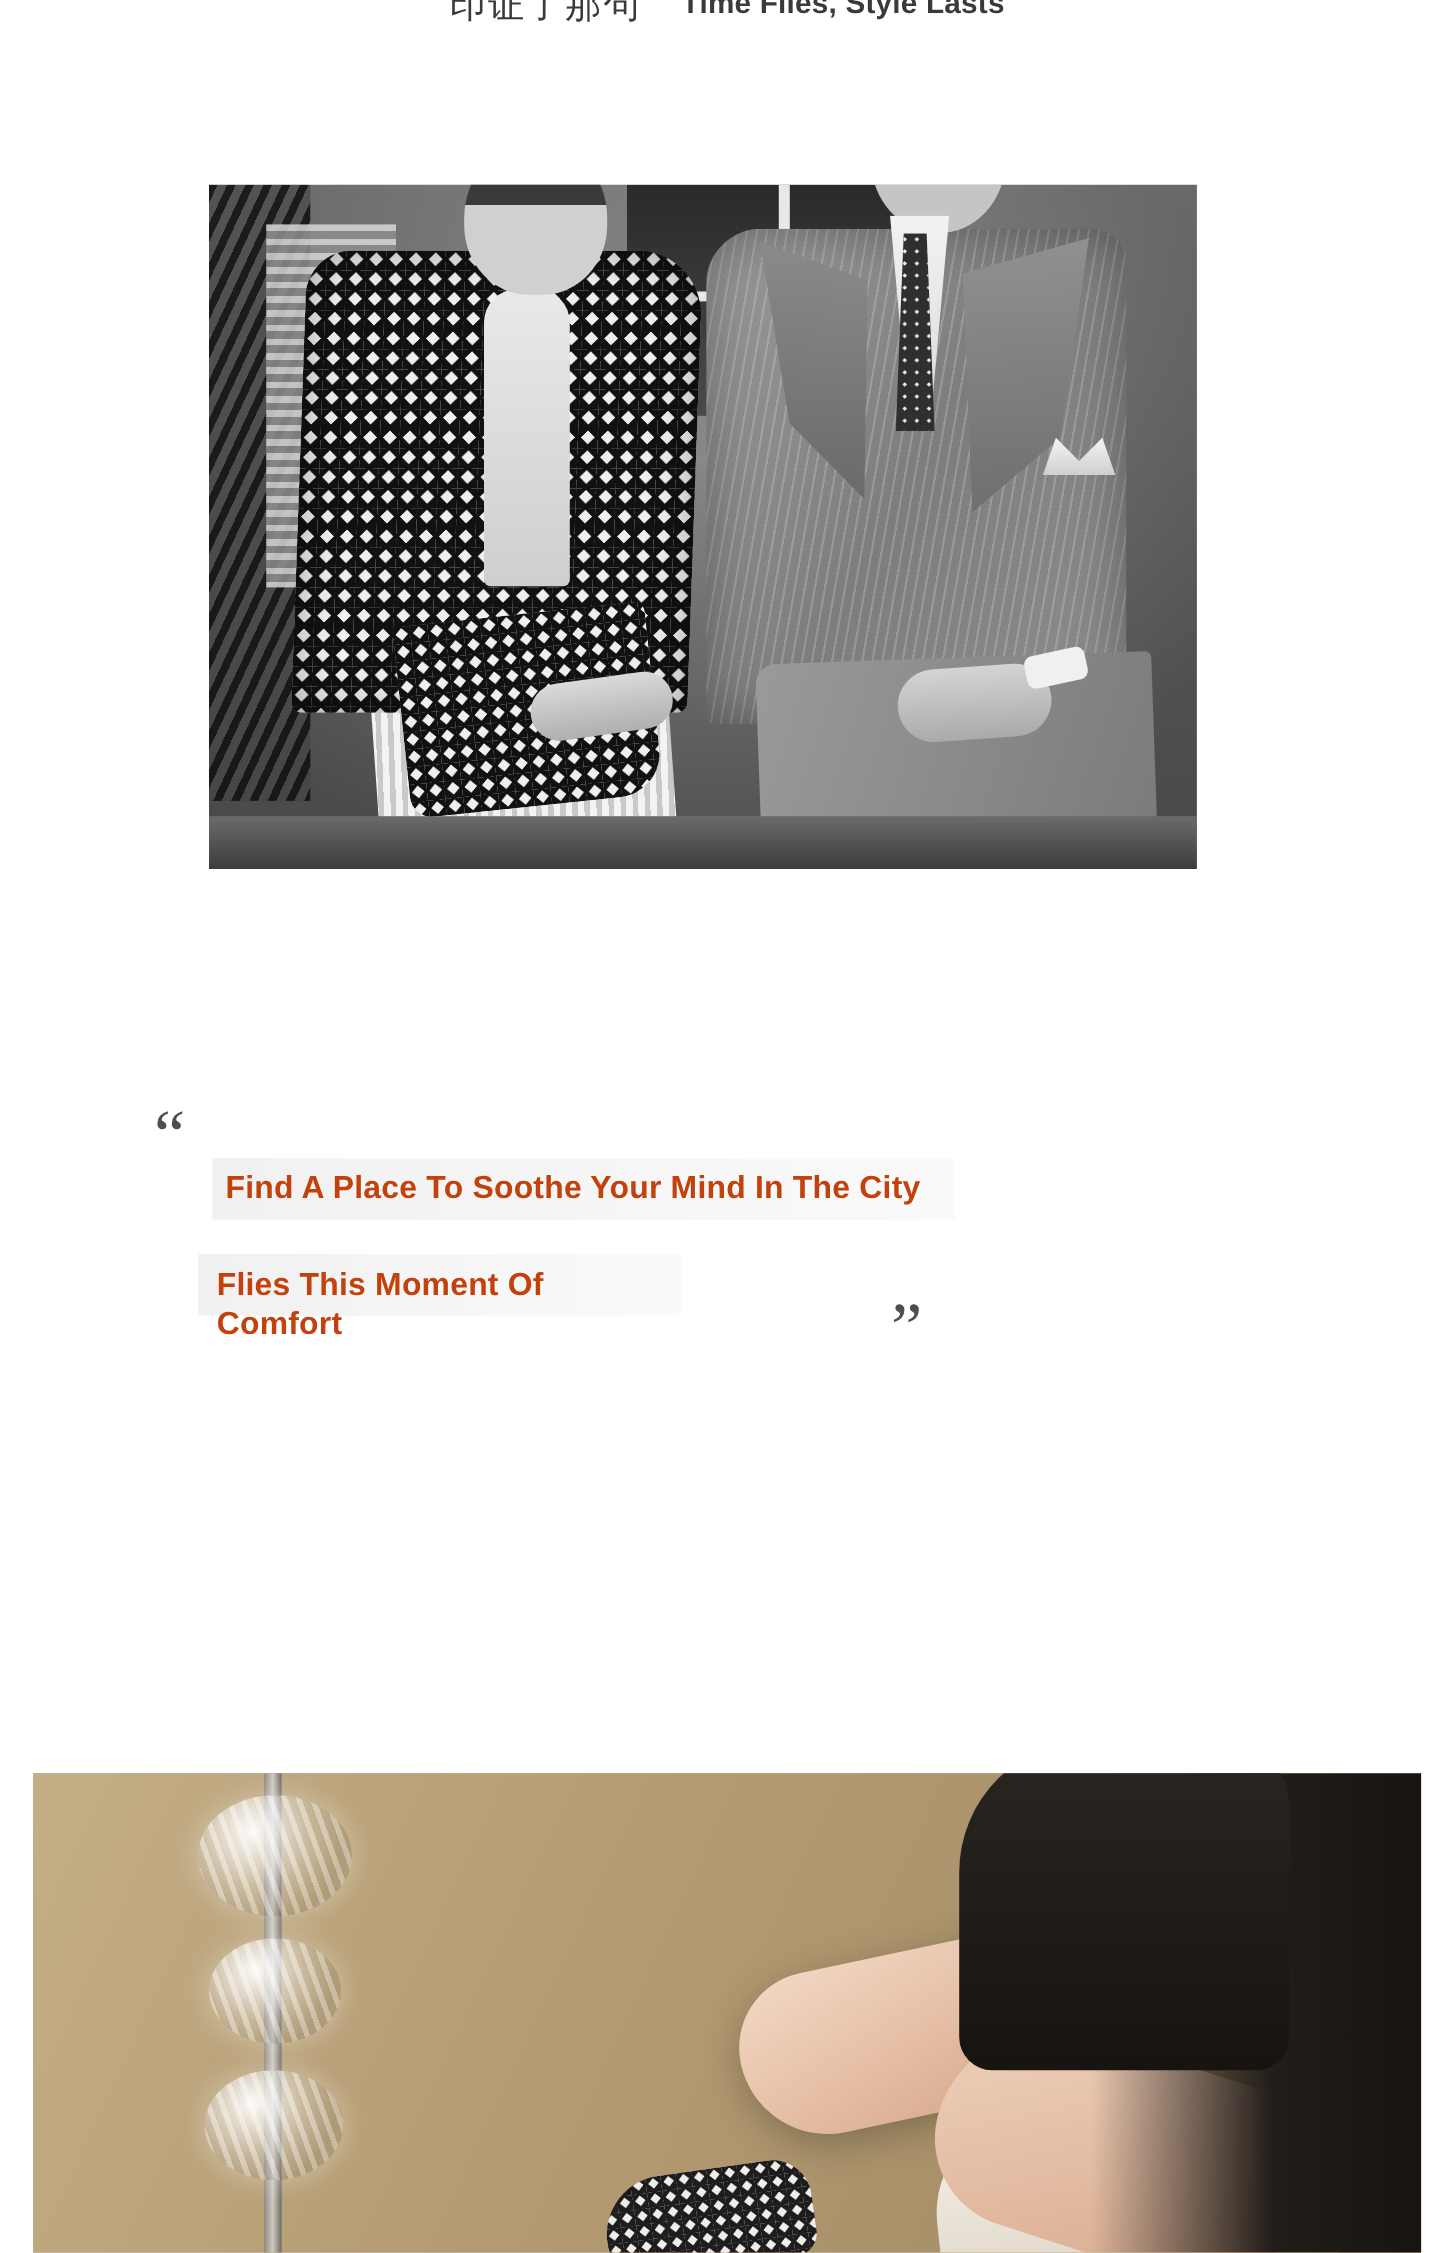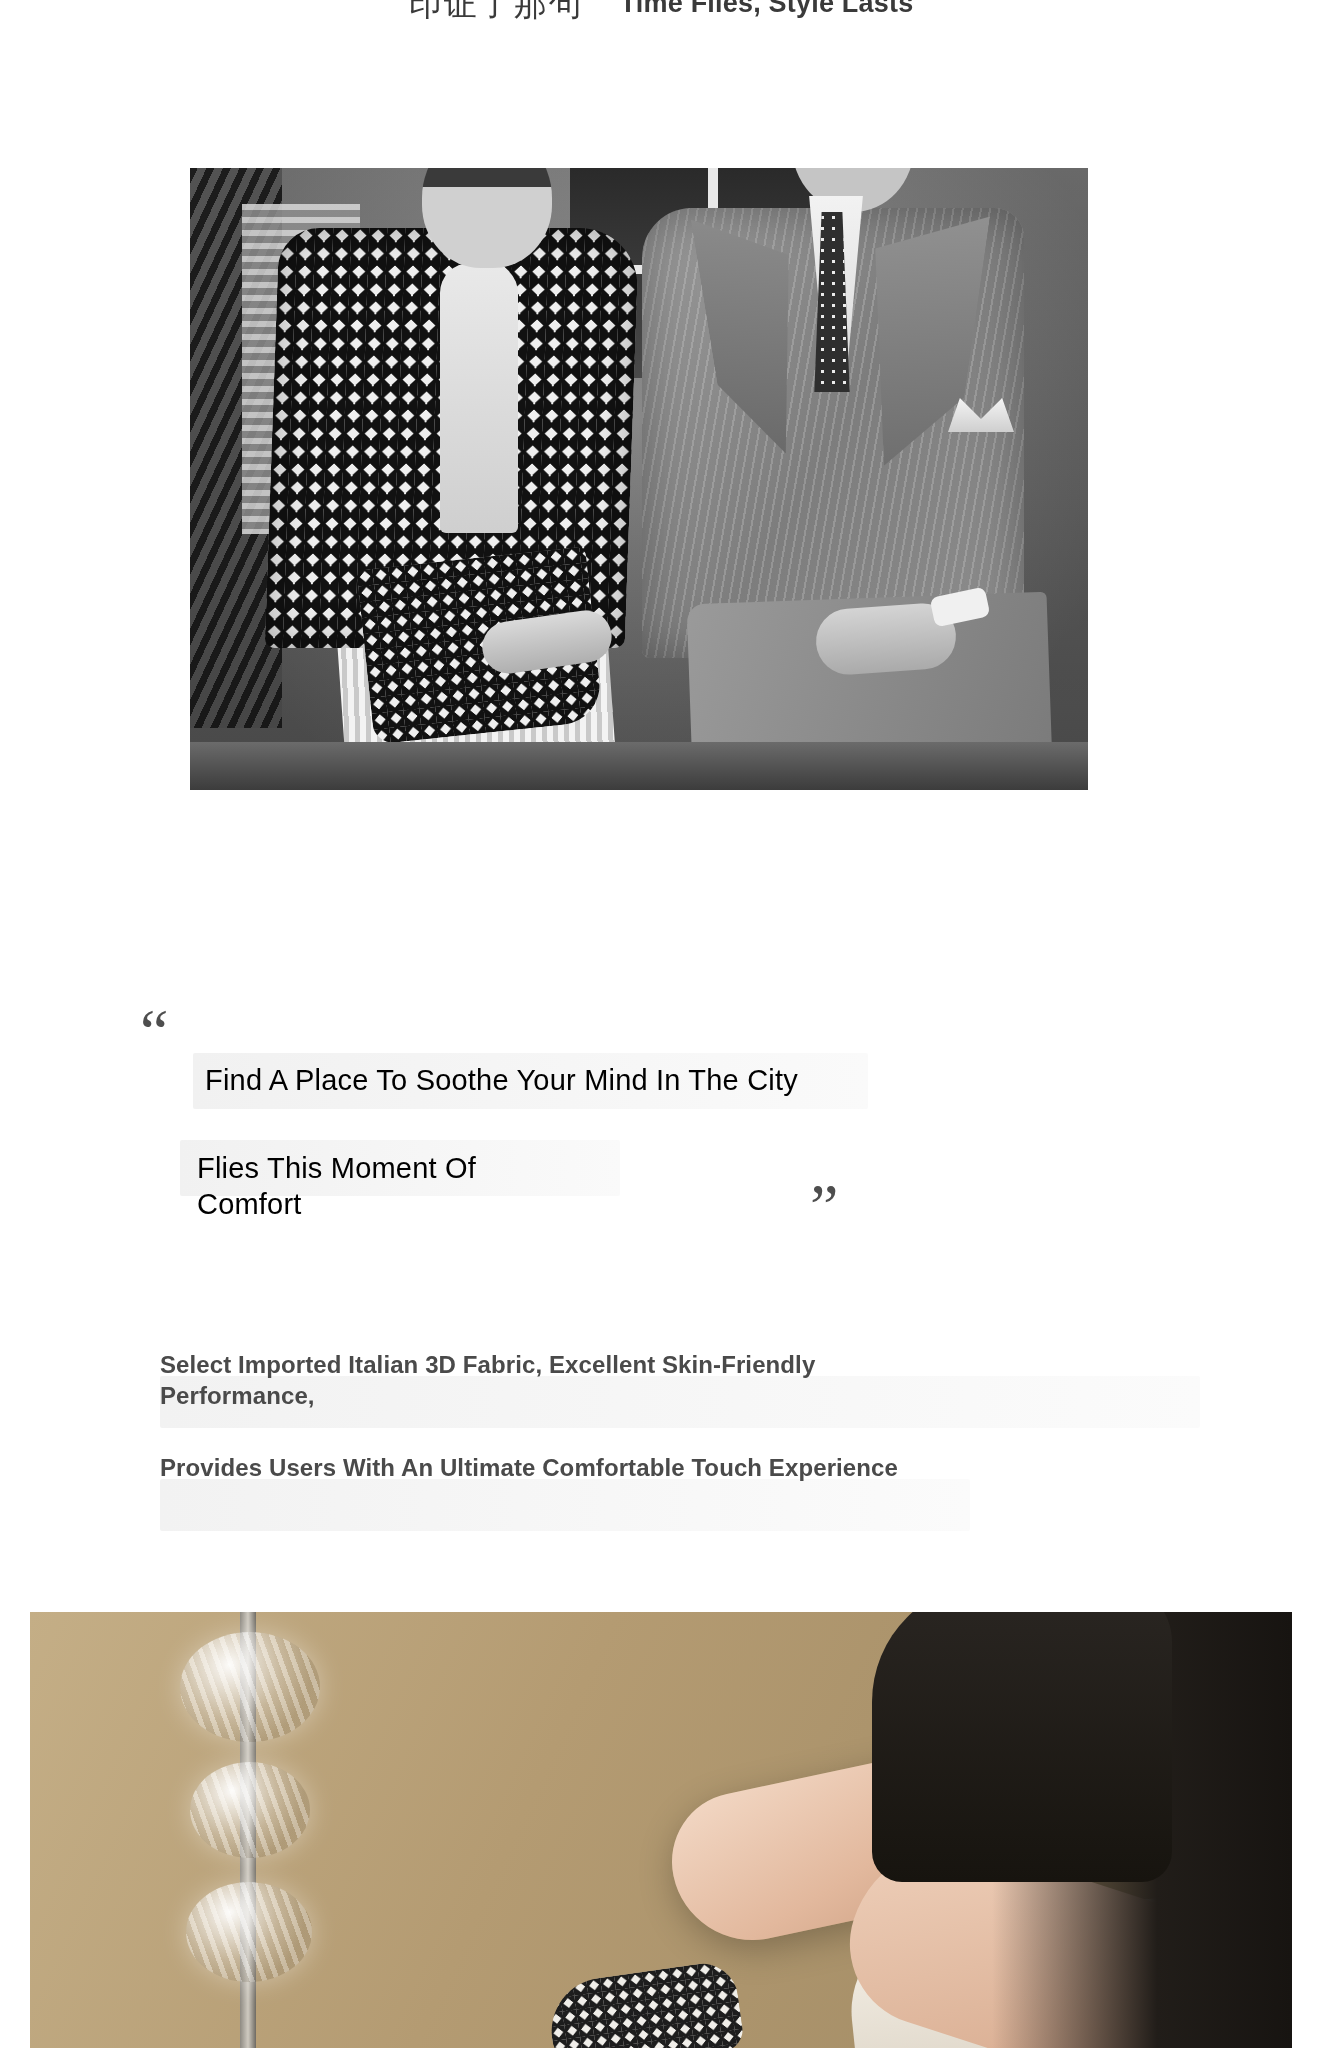--- a/index.html
+++ b/index.html
@@ -276,22 +276,22 @@
   .quote-line {
     position: absolute;
     background: linear-gradient(90deg, #f1f1f1, #fafafa);
     border-radius: 2px;
   }
   .quote-line-1 { left: 53px;  top: 53px;  width: 675px; height: 56px; }
   .quote-line-2 { left: 40px;  top: 140px; width: 440px; height: 56px; }
 
   .quote-text {
     position: absolute;
-    font-weight: 400;
-    color: #000000;
+    font-weight: 700;
+    color: #c2410c;
     letter-spacing: 0.2px;
   }
   .quote-text-1 {
     left: 65px;
     top: 62px;
     font-size: 29px;
     line-height: 1.25;
     white-space: nowrap;
   }
   .quote-text-2 {
@@ -456,30 +456,20 @@
 
   <div class="quote-block">
     <div class="quote-mark quote-open">“</div>
     <div class="quote-line quote-line-1"></div>
     <div class="quote-line quote-line-2"></div>
     <div class="quote-text quote-text-1">Find A Place To Soothe Your Mind In The City</div>
     <div class="quote-text quote-text-2">Flies This Moment Of Comfort</div>
     <div class="quote-mark quote-close">”</div>
   </div>
 
-  <div class="desc-block">
-    <div class="desc-row">
-      <div class="desc-bar desc-bar-1"></div>
-      <div class="desc-text">Select Imported Italian 3D Fabric, Excellent Skin-Friendly Performance,</div>
-    </div>
-    <div class="desc-row">
-      <div class="desc-bar desc-bar-2"></div>
-      <div class="desc-text">Provides Users With An Ultimate Comfortable Touch Experience</div>
-    </div>
-  </div>
 
   <div class="bottom-photo">
     <div class="bp-scene">
       <div class="bp-wall"></div>
       <div class="bp-lamp-pole"></div>
       <div class="bp-crystal c1"></div>
       <div class="bp-crystal c2"></div>
       <div class="bp-crystal c3"></div>
       <div class="bp-skirt"></div>
       <div class="bp-leg"></div>

